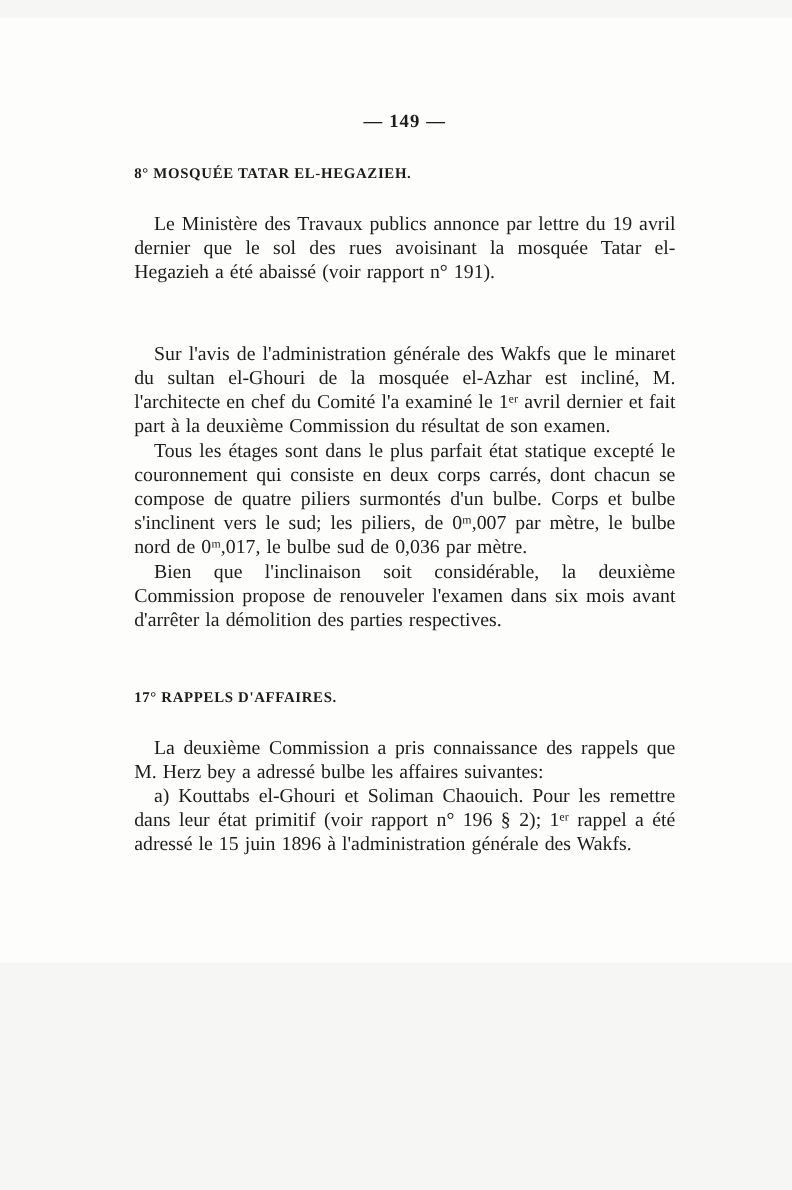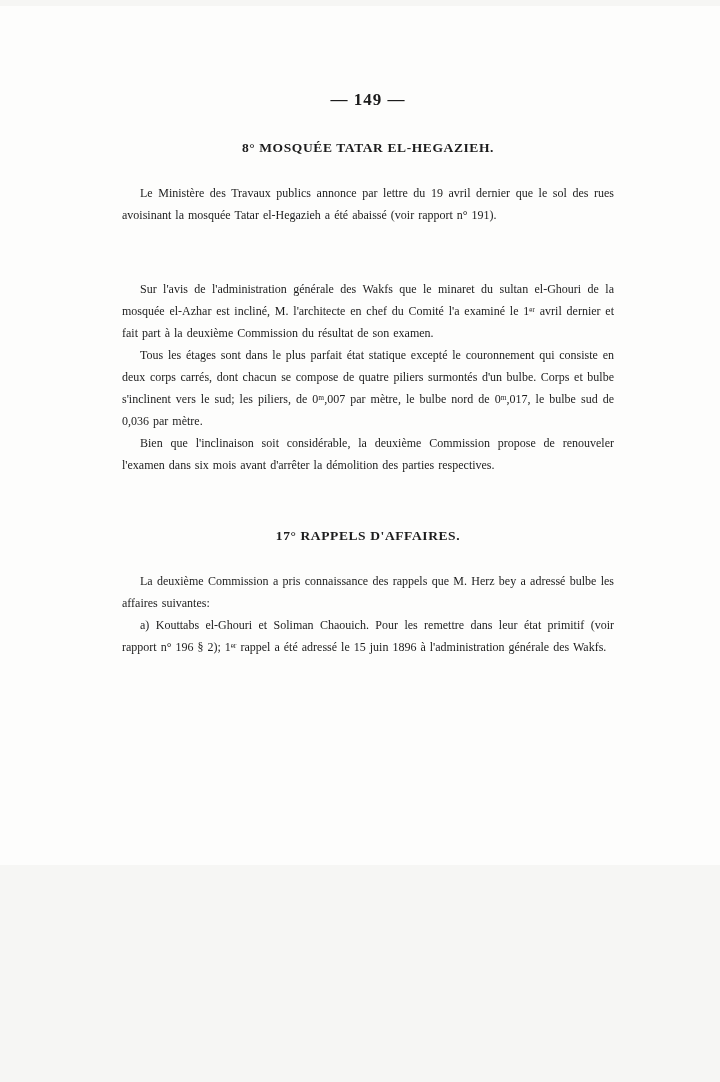--- a/index.html
+++ b/index.html
@@ -4,21 +4,21 @@
 <style>
   html, body {
     margin: 0;
     padding: 0;
     background: #f6f6f4;
   }
   .scan-page {
     position: relative;
     width: 720px;
     height: 859px;
-    margin: 6px auto;
+    margin: 16px auto;
     background: #fdfdfc;
     color: #1c1c1c;
     font-family: "Liberation Serif", "DejaVu Serif", serif;
     overflow: hidden;
     text-decoration: underline;
   }
   .text-block {
     position: absolute;
     left: 122px;
     top: 84px;
@@ -28,35 +28,34 @@
     text-align: center;
     font-size: 17px;
     font-weight: bold;
     letter-spacing: 1px;
     margin: 0 0 30px 0;
   }
   .section {
     margin: 0;
   }
   .section-heading {
-    text-align: center;
     font-size: 13.5px;
     font-weight: bold;
     letter-spacing: 0.6px;
     margin: 0 0 26px 0;
   }
   .section + .section .section-heading {
     margin-top: 0;
   }
   .section-body {
     margin-bottom: 52px;
   }
   .section-body p {
     margin: 0;
-    font-size: 12px;
+    font-size: 18px;
     line-height: 22px;
     text-align: justify;
     text-indent: 18px;
     word-spacing: 1px;
   }
 </style>
 </head>
 <body>
 
 <div class="scan-page">

